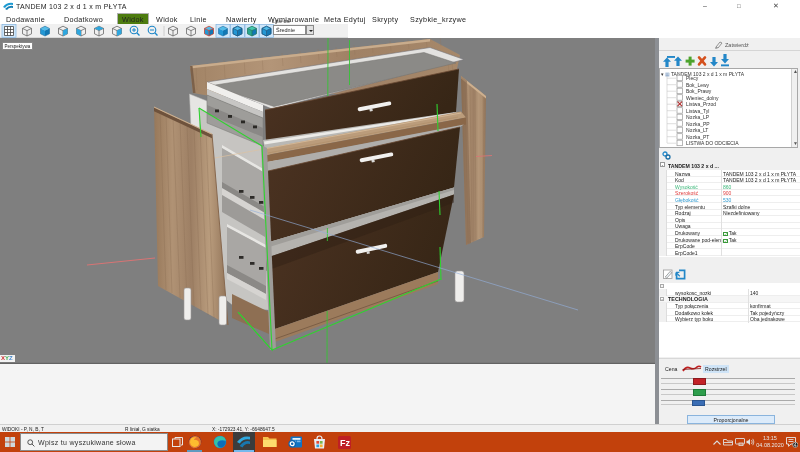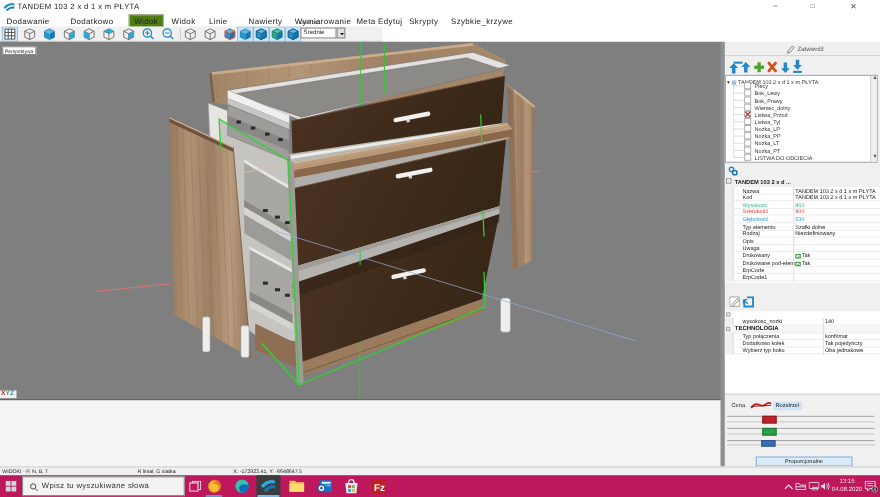--- a/index.html
+++ b/index.html
@@ -33,21 +33,21 @@
 .gr .l{position:absolute;left:16px;top:0.6px;white-space:nowrap;}
 .gr .v{position:absolute;left:64px;top:0.6px;white-space:nowrap;}
 .gr2 .v{left:91px;}
 .cb{display:inline-block;width:4.5px;height:4.5px;border:1px solid #3a9a3a;background:#fff;color:#2a8a2a;font-size:4.5px;line-height:4px;vertical-align:-1px;}
 .trk{position:absolute;left:2px;width:134px;height:1px;background:#aaa;}
 .trk2{position:absolute;left:2px;width:134px;height:1px;background:#c8c8c8;}
 .hdl{position:absolute;width:13px;height:6.5px;}
 
 #status{left:0;top:424px;width:800px;height:8px;background:#f0f0f0;border-top:1px solid #d0d0d0;font-size:4.8px;color:#222;}
 
-#taskbar{left:0;top:432px;width:800px;height:20px;background:#be185d;}
+#taskbar{left:0;top:432px;width:800px;height:20px;background:#c2410c;}
 </style></head>
 <body>
 <div id="app">
   <div class="abs" id="title">
     <svg class="abs" style="left:3px;top:2px" width="11" height="9" viewBox="0 0 11 9">
         <path d="M0 5 Q4 0 10 1 L10 3 Q5 2 2 6 Z" fill="#1b9ad2"></path>
         <path d="M2 7 Q6 3 10 4 L10 6 Q6 5 4 8 Z" fill="#157fb5"></path>
       </svg>
     <span class="abs txt">TANDEM 103  2 x d 1 x m PŁYTA</span>
     <span class="abs ctl" style="left:703px;">–</span>

